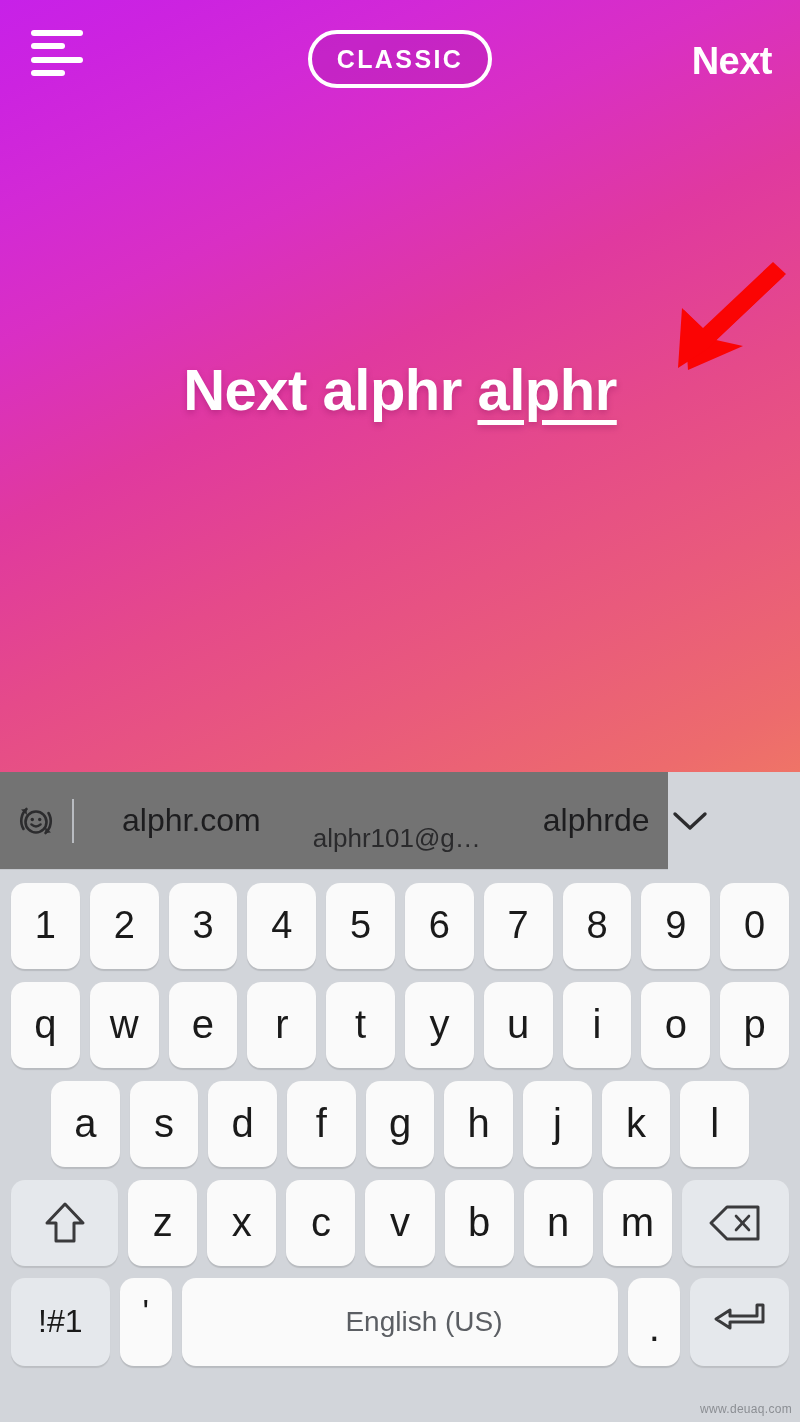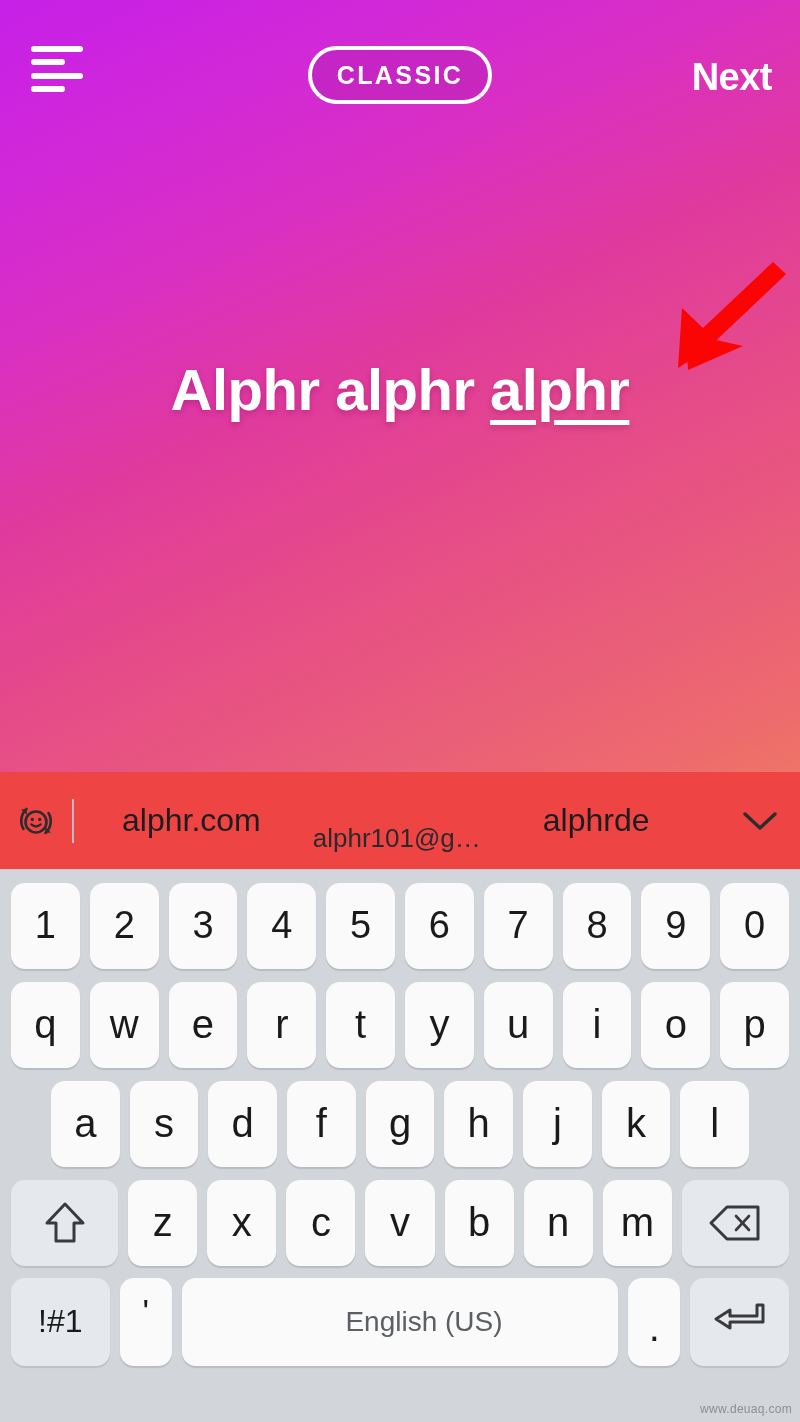--- a/index.html
+++ b/index.html
@@ -30,21 +30,21 @@
         #e54a8a 62%,
         #e95a7c 78%,
         #ed6b6d 94%,
         #ef7467 100%);
     overflow: hidden;
   }
 
   
   #topbar {
     position: absolute;
-    left: 0; top: 16px;
+    left: 0; top: 0;
     width: 800px; height: 118px;
   }
   #hamburger {
     position: absolute;
     left: 31px; top: 30px;
     width: 52px; height: 46px;
     display: flex; flex-direction: column; justify-content: space-between;
   }
   #hamburger i {
     display: block; height: 6px; border-radius: 3px;
@@ -108,22 +108,22 @@
   
   #keyboard {
     position: absolute;
     left: 0; top: 772px;
     width: 800px; height: 650px;
     background: #d2d5da;
   }
 
   #suggestion-bar {
     position: relative;
-    width: 800px; height: 98px;
-    background: #ef4444;
+    width: 668px; height: 98px;
+    background: #737373;
     border-bottom: 1px solid #c5c8cd;
     display: flex; align-items: center;
   }
   #emoji-switch {
     width: 72px; height: 98px;
     display: flex; align-items: center; justify-content: center;
     flex: 0 0 auto;
   }
   #sugg-divider {
     width: 2px; height: 44px; background: #b9bcc1; flex: 0 0 auto;
@@ -208,21 +208,21 @@
         <span>CLASSIC</span>
       </div>
 
       <div id="next-btn">
         <span>Next</span>
       </div>
 
     </div>
 
     <div id="story-text">
-      <span>Alphr alphr </span><span class="underlined">alphr</span>
+      <span>Next alphr </span><span class="underlined">alphr</span>
     </div>
 
     <svg id="red-arrow" viewBox="0 0 140 112">
       <polygon points="138,12 68,78 95,84 40,108 36,48 55,66 125,0" fill="#fb0404"></polygon>
       <polygon points="136,14 58,88 30,106 34,46 56,68 124,2" fill="#fb0404"></polygon>
     </svg>
 
   </div>
 
   <div id="keyboard">

